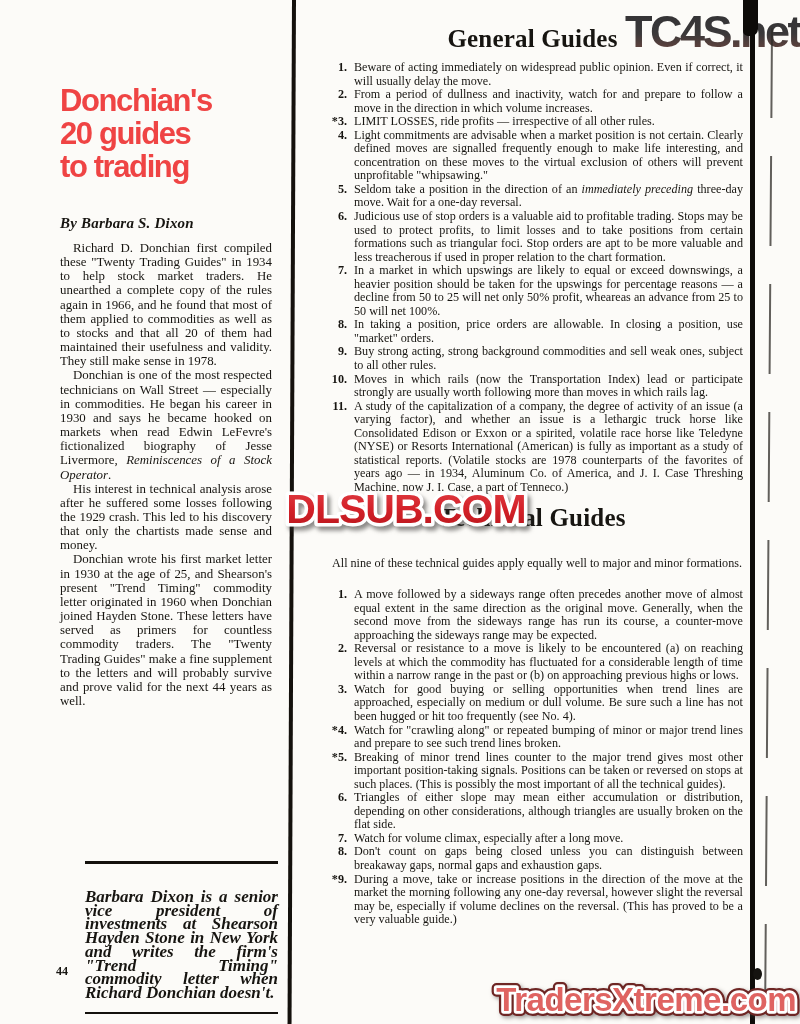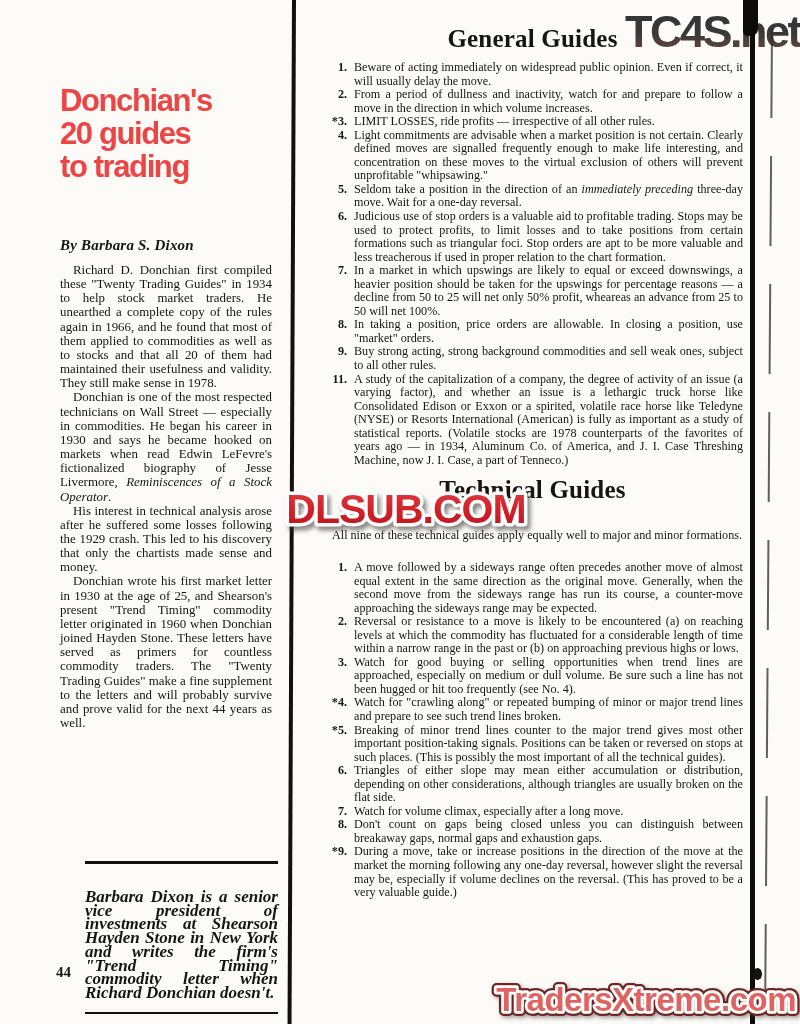--- a/index.html
+++ b/index.html
@@ -13,30 +13,30 @@
   .vrule-right { position:absolute; left:750px; top:0; width:5px; height:1024px; background:#0f0d0a; z-index:25; }
   .vrule-artifact { position:absolute; left:771px; top:28px; width:2px; height:985px; z-index:25; opacity:.75;
     background:repeating-linear-gradient(#2e2b27 0 90px, transparent 90px 128px);
     transform:rotate(0.4deg); transform-origin:top center; border-radius:2px; }
   .corner-smear { position:absolute; left:743px; top:0; width:15px; height:36px; background:#0d0b09; border-radius:0 0 7px 5px; z-index:26; }
   .smear-b { position:absolute; left:753px; top:968px; width:9px; height:12px; background:#151310; border-radius:50%; z-index:26; }
 
   
   .left-col { position:absolute; left:60px; top:84px; width:212px; z-index:5; }
   .title { text-align:left; font-family:"Liberation Sans", sans-serif; font-weight:900; font-size:31px; line-height:33px; letter-spacing:-1.4px; color:#ef4444; }
-  .byline { margin-top:54px; font-style:italic; font-weight:bold; font-size:15px; letter-spacing:.2px; }
+  .byline { margin-top:32px; font-style:italic; font-weight:bold; font-size:15px; letter-spacing:.2px; }
   .paras { margin-top:9px; font-size:12.9px; line-height:14.15px; text-align:justify; }
   .para { margin:0; text-indent:13px; }
   .it { font-style:italic; }
 
   .bio { position:absolute; left:85px; top:861px; width:193px; z-index:5;
     border-top:3px solid #14110d; border-bottom:2.5px solid #14110d;
     padding:26px 0 12px; font-style:italic; font-weight:bold;
     font-size:17px; line-height:13.7px; text-align:justify; }
-  .pagenum { position:absolute; left:56px; top:964px; font-weight:bold; font-size:15px; z-index:5; }
+  .pagenum { position:absolute; left:56px; top:964px; font-weight:bold; font-size:12px; z-index:5; }
 
   
   .right-col { position:absolute; left:322px; top:25px; width:421px; z-index:5;
     font-size:12.15px; line-height:13.55px; text-align:justify; }
   .gg-heading, .tg-heading { text-align:center; font-weight:bold; font-size:25px; line-height:28px; letter-spacing:.2px; text-indent:0; }
   .gg-heading { margin-bottom:8px; }
   .tg-heading { margin-top:9px; margin-bottom:25px; }
   .tg-intro { text-indent:10px; margin-bottom:18px; }
   .guide-list .li { display:flex; }
   .guide-list .num { flex:0 0 25px; text-align:right; font-weight:bold; padding-right:7px; white-space:nowrap; }
@@ -117,20 +117,24 @@
         <div class="li">
           <span class="num">8.</span>
           <span class="txt">In taking a position, price orders are allowable. In closing a position, use "market" orders.</span>
         </div>
 
         <div class="li">
           <span class="num">9.</span>
           <span class="txt">Buy strong acting, strong background commodities and sell weak ones, subject to all other rules.</span>
         </div>
 
+        <div class="li">
+          <span class="num">10.</span>
+          <span class="txt">Moves in which rails (now the Transportation Index) lead or participate strongly are usually worth following more than moves in which rails lag.</span>
+        </div>
 
         <div class="li">
           <span class="num">11.</span>
           <span class="txt">A study of the capitalization of a company, the degree of activity of an issue (a varying factor), and whether an issue is a lethargic truck horse like Consolidated Edison or Exxon or a spirited, volatile race horse like Teledyne (NYSE) or Resorts International (American) is fully as important as a study of statistical reports. (Volatile stocks are 1978 counterparts of the favorites of years ago — in 1934, Aluminum Co. of America, and J. I. Case Threshing Machine, now J. I. Case, a part of Tenneco.)</span>
         </div>
       </div>
     <div class="tg-heading">Technical Guides</div>
     <div class="tg-intro">All nine of these technical guides apply equally well to major and minor formations.</div>
     <div class="guide-list">
 

